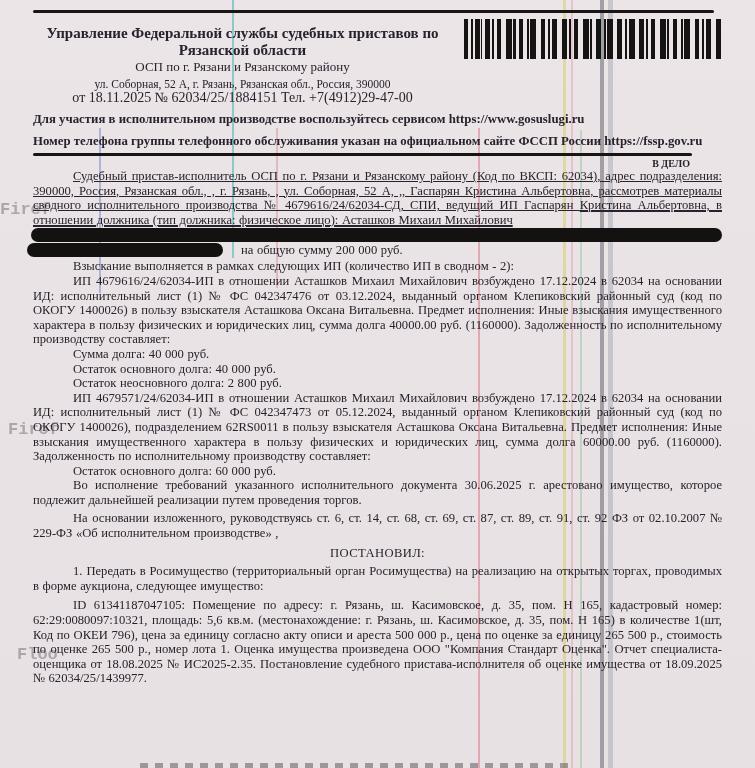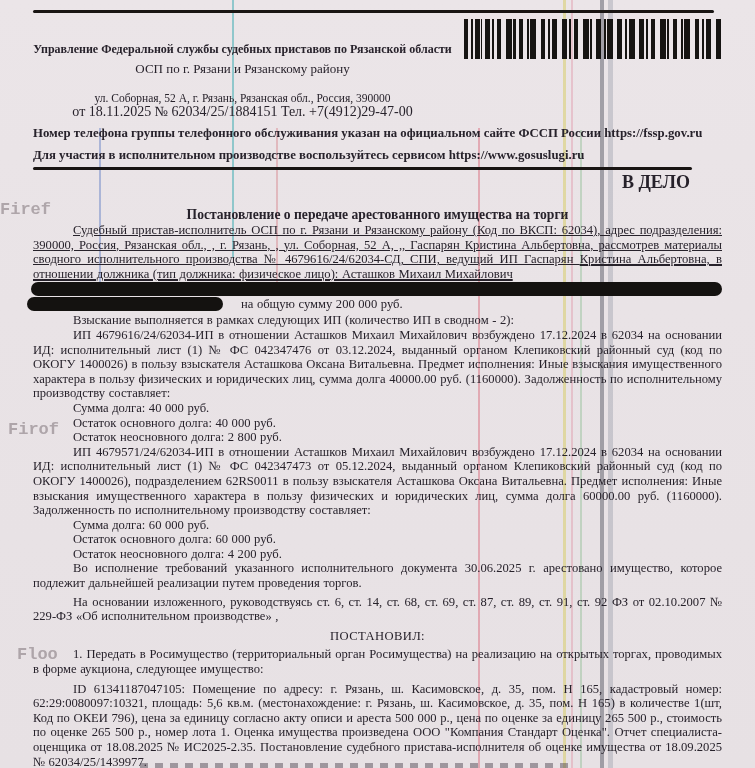--- a/index.html
+++ b/index.html
@@ -13,41 +13,41 @@
     color:#27222b;
     overflow:hidden;
   }
   .content{position:relative;padding:0 33px;z-index:2;}
   .rule{height:3px;background:#191513;border-radius:2px;}
   .rule-top{margin:10px 8px 4px 0;}
   .rule-bottom{margin:4px 30px 2px 0;}
 
   .letterhead{display:flex;align-items:flex-start;}
   .lh-left{width:445px;text-align:center;}
-  .org1{font-weight:bold;font-size:12px;line-height:24px;margin-top:20px;}
+  .org1{font-weight:bold;font-size:15px;line-height:17px;margin-top:8px;}
   .org2{font-weight:normal;font-size:13px;line-height:16px;}
-  .addr{font-size:11.5px;line-height:14px;margin-top:14px;}
+  .addr{font-size:11.5px;line-height:14px;margin-top:2px;}
   .ref{font-size:14px;line-height:14px;}
 
   .barcode-wrap{flex:1;padding-left:12px;margin-top:2px;}
   .barcode{
     height:40px;width:258px;
     background-image:
       repeating-linear-gradient(90deg,#161412 0 2px,transparent 2px 7px),
       repeating-linear-gradient(90deg,#161412 0 4px,transparent 4px 11px),
       repeating-linear-gradient(90deg,#161412 0 1px,transparent 1px 17px);
   }
   .barcode-digits{
     width:258px;text-align:center;
     font-family:"DejaVu Sans Mono","Liberation Mono",monospace;
     font-weight:bold;font-size:12px;letter-spacing:1px;color:#1c1a18;margin-top:1px;
   }
 
   .notice{font-weight:bold;font-size:12.8px;line-height:15px;margin-top:7px;}
-  .file-mark{font-weight:bold;font-size:18px;text-align:right;padding-right:32px;margin-top:2px;}
+  .file-mark{font-weight:bold;font-size:10px;text-align:right;padding-right:32px;margin-top:2px;}
 
   .doc-title{text-align:center;font-weight:600;font-size:13.6px;margin-top:14px;}
   .date-row{display:flex;justify-content:space-between;font-size:12.8px;margin-top:13px;padding-right:8px;}
 
   .body-text{font-size:12.6px;line-height:14.6px;word-spacing:0.4px;}
   .para{text-align:justify;text-indent:40px;margin:0;}
   .para.first{text-decoration:underline;}
   .u{text-decoration:underline;text-underline-offset:2px;}
 
   .redact-full{
@@ -115,46 +115,43 @@
         <div class="org1">Управление Федеральной службы судебных приставов по Рязанской области</div>
         <div class="org2">ОСП по г. Рязани и Рязанскому району</div>
         <div class="addr">ул. Соборная, 52 А, г. Рязань, Рязанская обл., Россия, 390000</div>
         <div class="ref">от 18.11.2025 № 62034/25/1884151 Тел. +7(4912)29-47-00</div>
       </div>
       <div class="barcode-wrap">
         <div class="barcode"></div>
       </div>
     </div>
 
+    <div class="notice">Для участия в исполнительном производстве воспользуйтесь сервисом https://www.gosuslugi.ru</div>
     <div class="notice">Номер телефона группы телефонного обслуживания указан на официальном сайте ФССП России https://fssp.gov.ru</div>
-    <div class="notice">Для участия в исполнительном производстве воспользуйтесь сервисом https://www.gosuslugi.ru</div>
 
     <div class="rule rule-bottom"></div>
     <div class="file-mark">В ДЕЛО</div>
 
-    <div class="doc-title">Постановление о передаче арестованного имущества на торги</div>
 
 
     <div class="body-text">
       <p class="para first"><span>Судебный пристав-исполнитель ОСП по г. Рязани и Рязанскому району (Код по ВКСП: 62034), адрес подразделения: 390000, Россия, Рязанская обл., , г. Рязань, , ул. Соборная, 52 А, ,, Гаспарян Кристина Альбертовна, рассмотрев материалы сводного исполнительного производства № 4679616/24/62034-СД, СПИ, ведущий ИП Гаспарян </span><span class="u">Кристина Альбертовна, в отношении должника (тип должника: физическое лицо): Асташков Михаил Михайлович</span></p>
 
       <div class="redact-full"></div>
       <div class="redact-line"><span class="redact-part"></span><span class="after-redact">на общую сумму 200 000 руб.</span></div>
 
       <p class="plain sum-line">Взыскание выполняется в рамках следующих ИП (количество ИП в сводном - 2):</p>
 
       <p class="para">ИП 4679616/24/62034-ИП в отношении Асташков Михаил Михайлович возбуждено 17.12.2024 в 62034 на основании ИД: исполнительный лист (1) № ФС 042347476 от 03.12.2024, выданный органом Клепиковский районный суд (код по ОКОГУ 1400026) в пользу взыскателя Асташкова Оксана Витальевна. Предмет исполнения: Иные взыскания имущественного характера в пользу физических и юридических лиц, сумма долга 40000.00 руб. (1160000). Задолженность по исполнительному производству составляет:</p>
       <p class="sum-line">Сумма долга: 40 000 руб.</p>
       <p class="sum-line">Остаток основного долга: 40 000 руб.</p>
       <p class="sum-line">Остаток неосновного долга: 2 800 руб.</p>
 
       <p class="para">ИП 4679571/24/62034-ИП в отношении Асташков Михаил Михайлович возбуждено 17.12.2024 в 62034 на основании ИД: исполнительный лист (1) № ФС 042347473 от 05.12.2024, выданный органом Клепиковский районный суд (код по ОКОГУ 1400026), подразделением 62RS0011 в пользу взыскателя Асташкова Оксана Витальевна. Предмет исполнения: Иные взыскания имущественного характера в пользу физических и юридических лиц, сумма долга 60000.00 руб. (1160000). Задолженность по исполнительному производству составляет:</p>
-      <p class="sum-line">Сумма долга: 60 000 руб.</p>
       <p class="sum-line">Остаток основного долга: 60 000 руб.</p>
-      <p class="sum-line">Остаток неосновного долга: 4 200 руб.</p>
 
       <p class="para">Во исполнение требований указанного исполнительного документа 30.06.2025 г. арестовано имущество, которое подлежит дальнейшей реализации путем проведения торгов.</p>
       <p class="para" style="margin-top:4px">На основании изложенного, руководствуясь ст. 6, ст. 14, ст. 68, ст. 69, ст. 87, ст. 89, ст. 91, ст. 92 ФЗ от 02.10.2007 № 229-ФЗ «Об исполнительном производстве» ,</p>
 
       <p class="heading">ПОСТАНОВИЛ:</p>
       <p class="para">1. Передать в Росимущество (территориальный орган Росимущества) на реализацию на открытых торгах, проводимых в форме аукциона, следующее имущество:</p>
 
       <p class="para" style="margin-top:5px">ID 61341187047105: Помещение по адресу: г. Рязань, ш. Касимовское, д. 35, пом. Н 165, кадастровый номер: 62:29:0080097:10321, площадь: 5,6 кв.м. (местонахождение: г. Рязань, ш. Касимовское, д. 35, пом. Н 165) в количестве 1(шт, Код по ОКЕИ 796), цена за единицу согласно акту описи и ареста 500 000 р., цена по оценке за единицу 265 500 р., стоимость по оценке 265 500 р., номер лота 1. Оценка имущества произведена ООО "Компания Стандарт Оценка". Отчет специалиста-оценщика от 18.08.2025 № ИС2025-2.35. Постановление судебного пристава-исполнителя об оценке имущества от 18.09.2025 № 62034/25/1439977.</p>
 
     </div>

